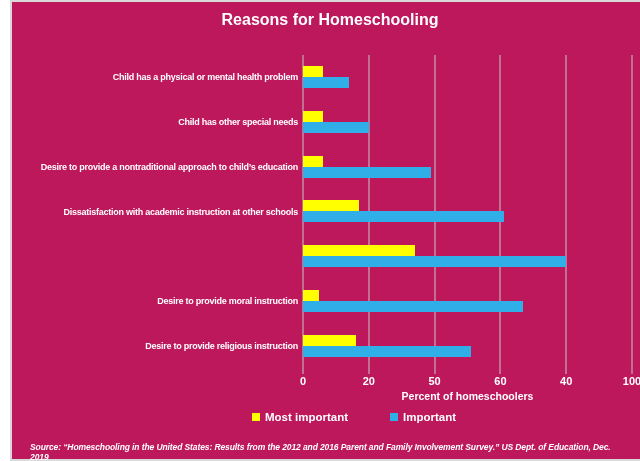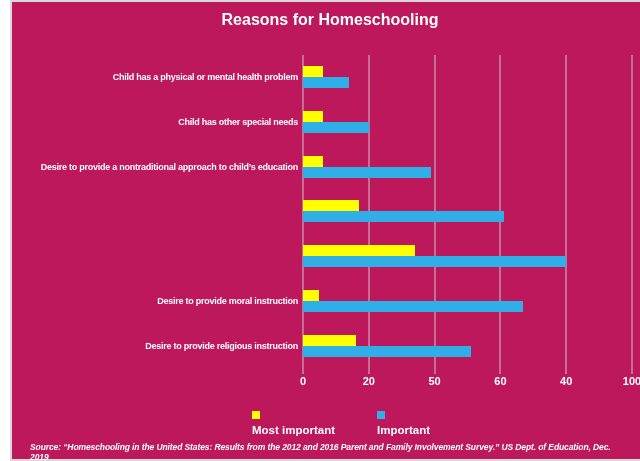--- a/index.html
+++ b/index.html
@@ -51,21 +51,21 @@
   }
   .xlabel{
     position:absolute;left:291px;top:388px;width:329px;
     text-align:center;color:#fff;font-size:10.5px;font-weight:600;
   }
   
   .legend{
     position:absolute;left:240px;top:409px;
     display:flex;align-items:center;gap:42px;
   }
-  .legend-item{display:flex;align-items:flex-start;gap:5px;flex-direction:column;}
+  .legend-item{display:flex;align-items:center;gap:5px;}
   .legend-swatch{width:8px;height:8px;}
   .legend-label{color:#fff;font-size:11.5px;font-weight:700;}
   
   .source{
     position:absolute;left:18px;top:440px;width:600px;
     color:#fff;font-size:8.5px;font-style:italic;font-weight:700;letter-spacing:-0.1px;
   }
 </style>
 </head>
 <body>
@@ -75,20 +75,23 @@
 
   <div class="cat-labels">
       <div class="cat-label-row" style="top: 21.4286%;">
         <div class="cat-label">Child has other special needs</div>
       </div>
       <div class="cat-label-row" style="top: 7.14286%;">
         <div class="cat-label">Child has a physical or mental health problem</div>
       </div>
       <div class="cat-label-row" style="top: 35.7143%;">
         <div class="cat-label">Desire to provide a nontraditional approach to child’s education</div>
+      </div>
+      <div class="cat-label-row" style="top: 50%;">
+        <div class="cat-label">Dissatisfaction with academic instruction at other schools</div>
       </div>
       <div class="cat-label-row" style="top: 78.5714%;">
         <div class="cat-label">Desire to provide moral instruction</div>
       </div>
       <div class="cat-label-row" style="top: 92.8571%;">
         <div class="cat-label">Desire to provide religious instruction</div>
       </div>
     </div>
 
   <div class="plot">
@@ -137,20 +140,21 @@
       <div class="tickmark" style="left: 100%;"></div>
     </div>
   <div class="xtick-labels">
       <div class="xtick-label" style="left: 0%;">0</div>
       <div class="xtick-label" style="left: 20%;">20</div>
       <div class="xtick-label" style="left: 40%;">50</div>
       <div class="xtick-label" style="left: 60%; text-align: right;">60</div>
       <div class="xtick-label" style="left: 80%;">40</div>
       <div class="xtick-label" style="left: 100%;">100</div>
     </div>
+  <div class="xlabel">Percent of homeschoolers</div>
 
   <div class="legend">
       <div class="legend-item">
         <div class="legend-swatch" style="background: rgb(255, 255, 0);"></div>
         <div class="legend-label">Most important</div>
       </div>
       <div class="legend-item">
         <div class="legend-swatch" style="background: rgb(47, 174, 232);"></div>
         <div class="legend-label">Important</div>
       </div>

